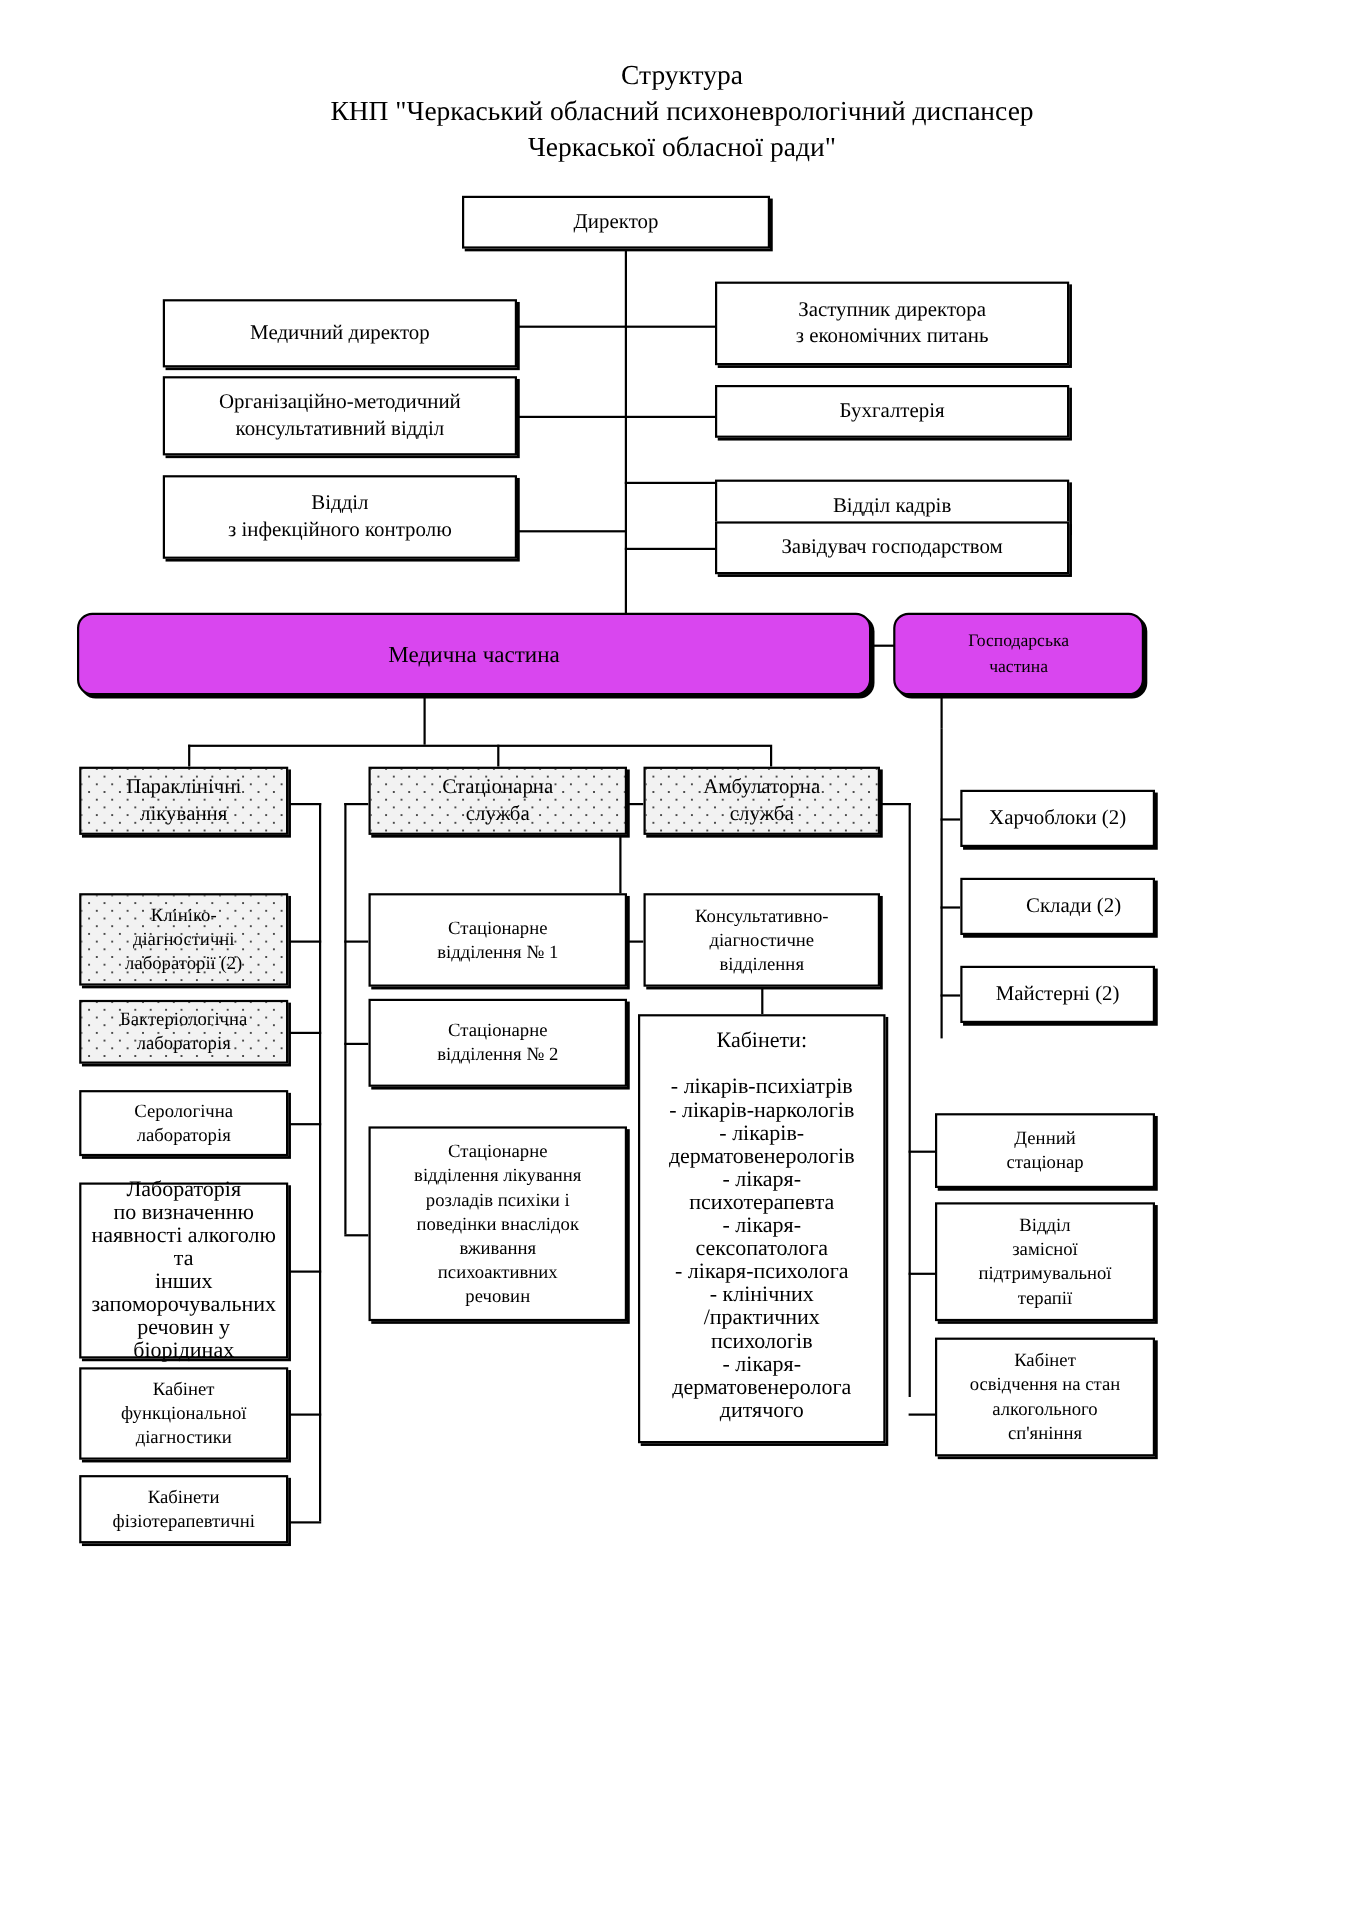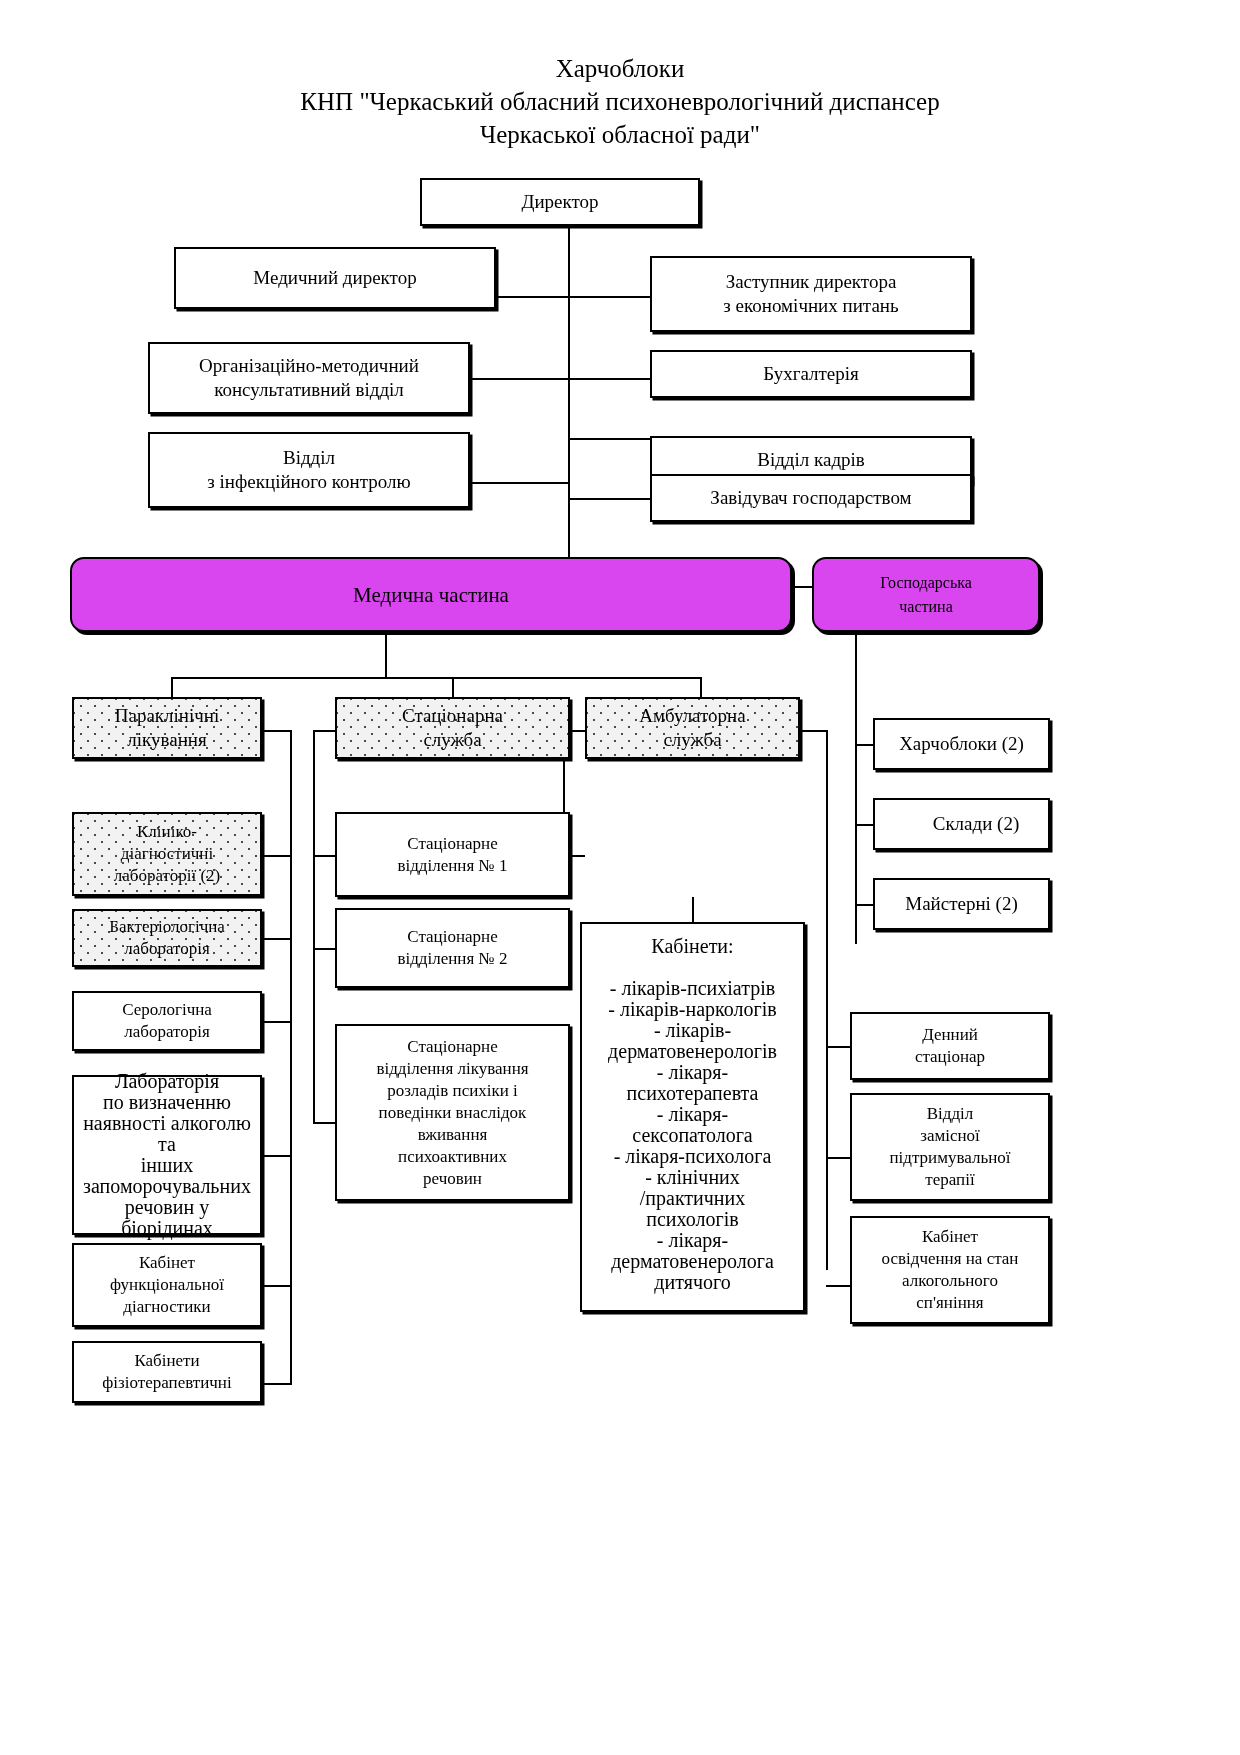--- a/index.html
+++ b/index.html
@@ -73,21 +73,21 @@
   .lnv { width: 2px; }
   .lnv-thin { width: 1.6px; }
   .lnh-thin { height: 1.6px; }
 </style>
 </head>
 <body>
 
 <div id="page">
 
   <div id="title">
-    <div>Харчоблоки</div>
+    <div>Структура</div>
     <div>КНП "Черкаський обласний психоневрологічний диспансер</div>
     <div>Черкаської обласної ради"</div>
   </div>
 
   <div class="ln lnv-thin" style="left:568px; top:226px; height:360px;"></div>
 
   <div class="ln lnh-thin" style="left:470px; top:296px; width:100px;"></div>
 
   <div class="ln lnh-thin" style="left:568px; top:296px; width:82px;"></div>
 
@@ -142,21 +142,21 @@
   <div class="ln lnv-thin" style="left:855px; top:662px; height:282px;"></div>
   <div class="ln lnh-thin" style="left:855px; top:744px; width:-0px;"></div>
   <div class="ln lnh-thin" style="left:855px; top:744px; width:18px;"></div>
   <div class="ln lnh-thin" style="left:855px; top:824px; width:18px;"></div>
   <div class="ln lnh-thin" style="left:855px; top:904px; width:18px;"></div>
 
   <div class="box" style="left:420px; top:178px; width:280px; height:48px;">
     <span class="lbl">Директор</span>
   </div>
 
-  <div class="box" style="left:148px; top:247px; width:322px; height:62px;margin-left:26px;">
+  <div class="box" style="left:148px; top:272px; width:322px; height:62px;">
     <span class="lbl">Медичний директор</span>
   </div>
 
   <div class="box" style="left:650px; top:256px; width:322px; height:76px;">
     <span class="lbl">Заступник директора
 з економічних питань</span>
   </div>
 
   <div class="box" style="left:148px; top:342px; width:322px; height:72px;">
     <span class="lbl">Організаційно-методичний
@@ -253,20 +253,25 @@
   <div class="box smalltext" style="left:335px; top:1024px; width:235px; height:177px;">
     <span class="lbl">Стаціонарне
 відділення лікування
 розладів психіки і
 поведінки внаслідок
 вживання
 психоактивних
 речовин</span>
   </div>
 
+  <div class="box smalltext" style="left:585px; top:812px; width:215px; height:85px;">
+    <span class="lbl">Консультативно-
+діагностичне
+відділення</span>
+  </div>
 
   <div class="box tinytext" style="left:580px; top:922px; width:225px; height:390px; align-items:flex-start; padding-top:12px;">
     <span class="lbl">Кабінети:
 
 - лікарів-психіатрів
 - лікарів-наркологів
 - лікарів-
 дерматовенерологів
 - лікаря-
 психотерапевта

